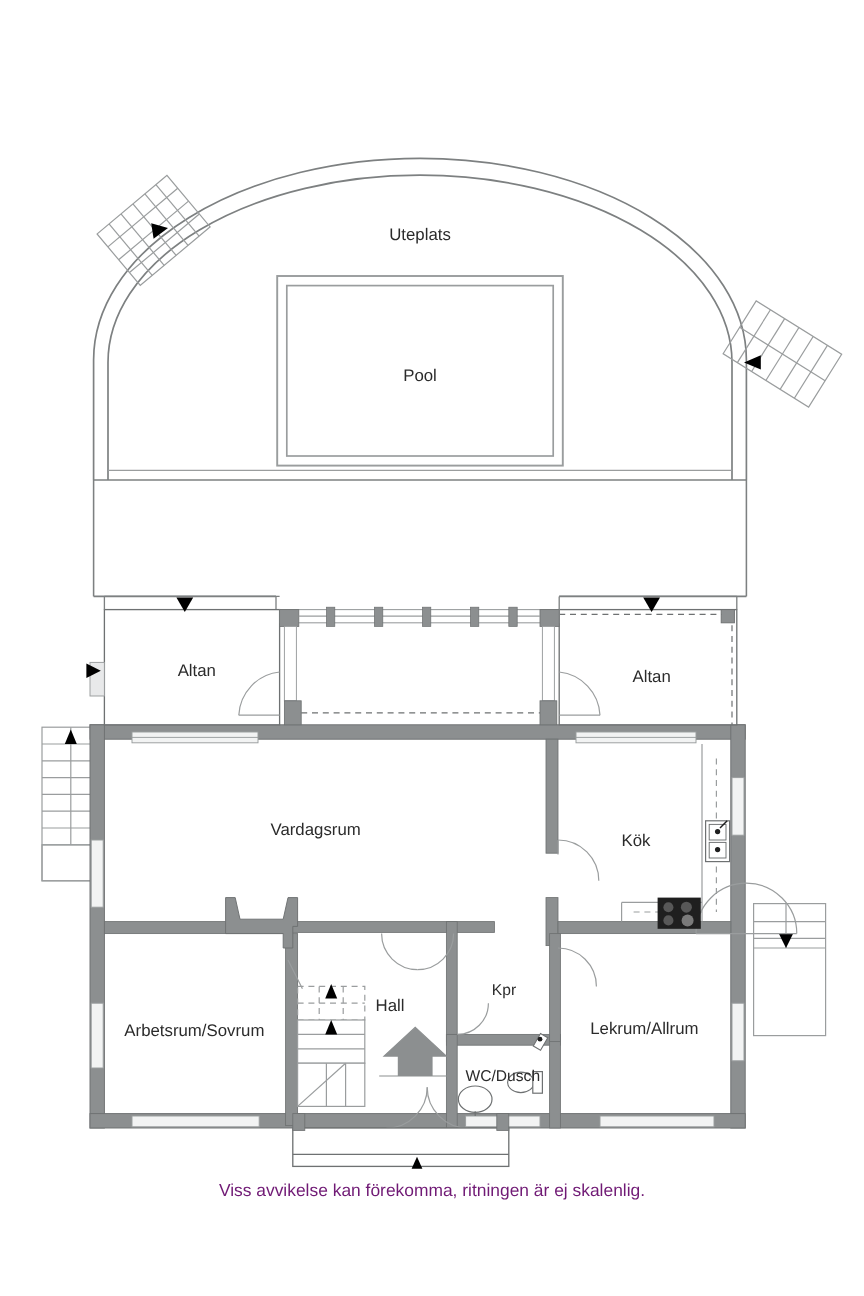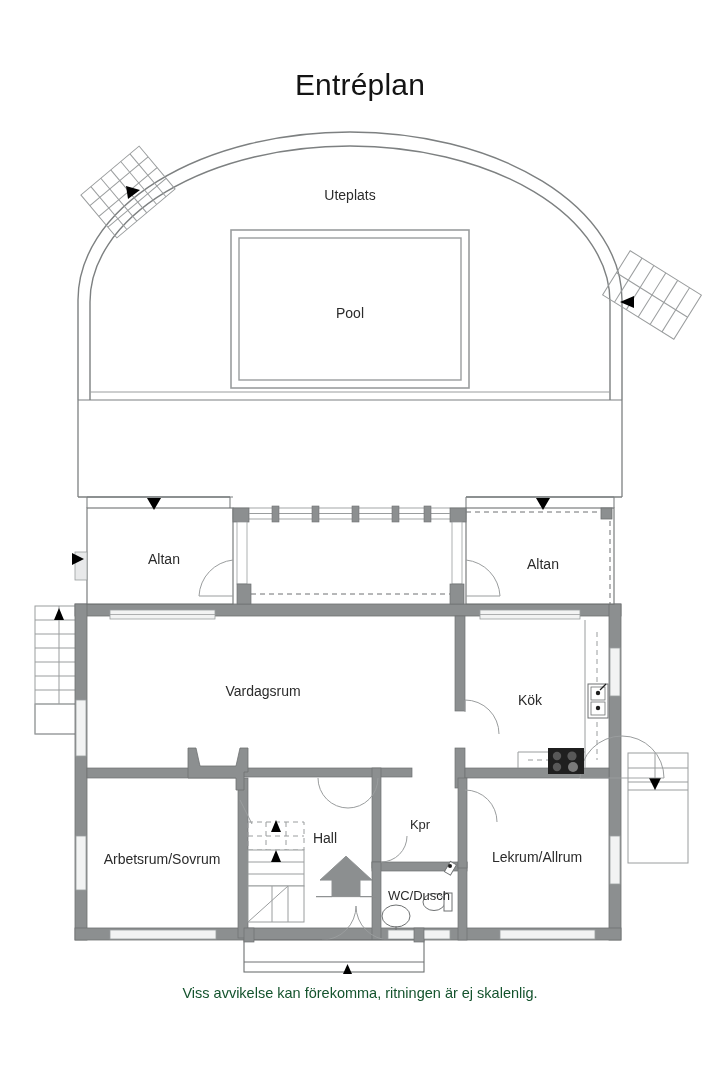--- a/index.html
+++ b/index.html
@@ -12,37 +12,36 @@
     overflow:hidden;
   }
   #plan-root{position:relative;width:720px;height:1080px;}
   .page-title{
     position:absolute;left:0;top:68px;width:720px;
     text-align:center;font-size:30px;font-weight:400;color:#141414;
     letter-spacing:0.2px;
   }
   .footer-note{
     position:absolute;left:0;top:985px;width:720px;
-    text-align:center;font-size:14.5px;color:#14532d;
+    text-align:center;font-size:14.5px;color:#701a75;
   }
   .svg-wrap{position:absolute;left:0;top:0;width:720px;height:960px;}
   svg{display:block;}
   .rlabel{
     font-family:"Liberation Sans", sans-serif;
     font-size:14px;fill:#2b2b2b;text-anchor:middle;
     dominant-baseline:middle;
   }
   .rlabel.sm{font-size:13px;}
 </style>
 </head>
 <body>
 
 <div id="plan-root">
 
-  <div class="page-title">Entréplan</div>
 
   <div class="svg-wrap">
   <svg width="720" height="1080" viewBox="0 0 720 1080" xmlns="http://www.w3.org/2000/svg">
 
     <defs>
       <g id="hatchdef"></g>
     </defs>
 
     <g>
       <path d="M 78,400 L 78,300 A 272,168 0 0 1 350,132 A 272,168 0 0 1 622,300 L 622,400" fill="none" stroke="#7d8081" stroke-width="1.4"></path>

